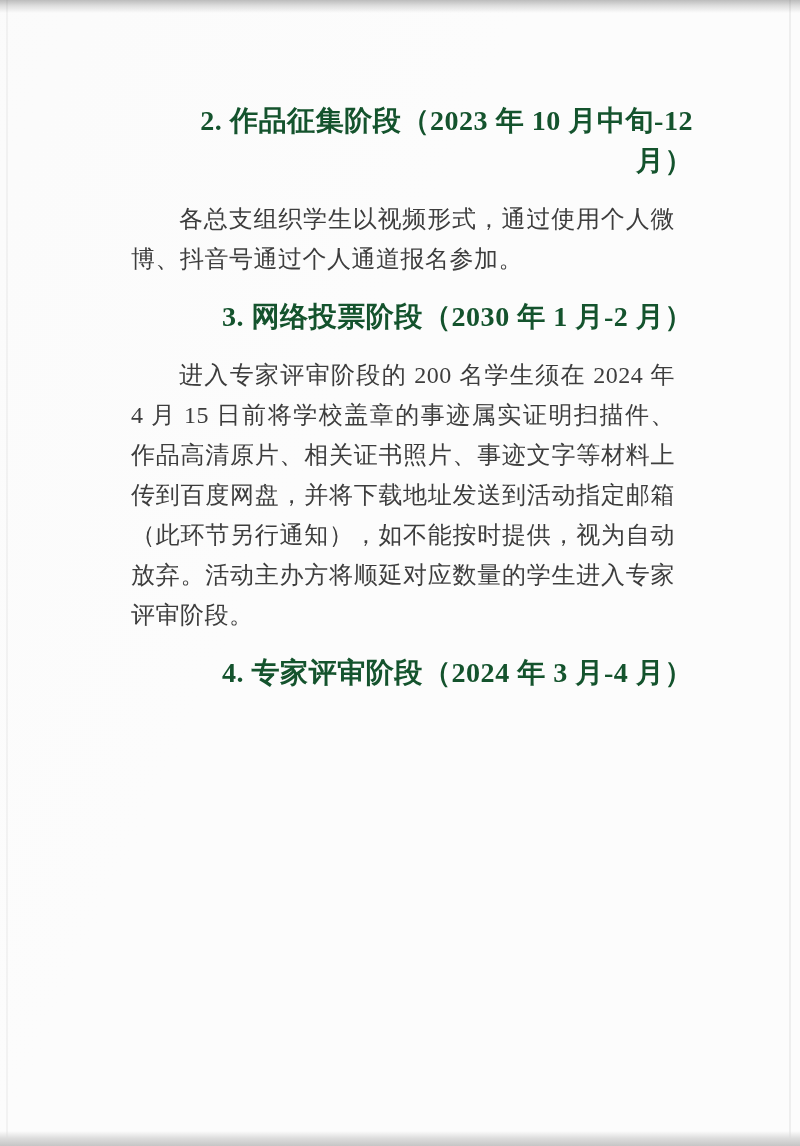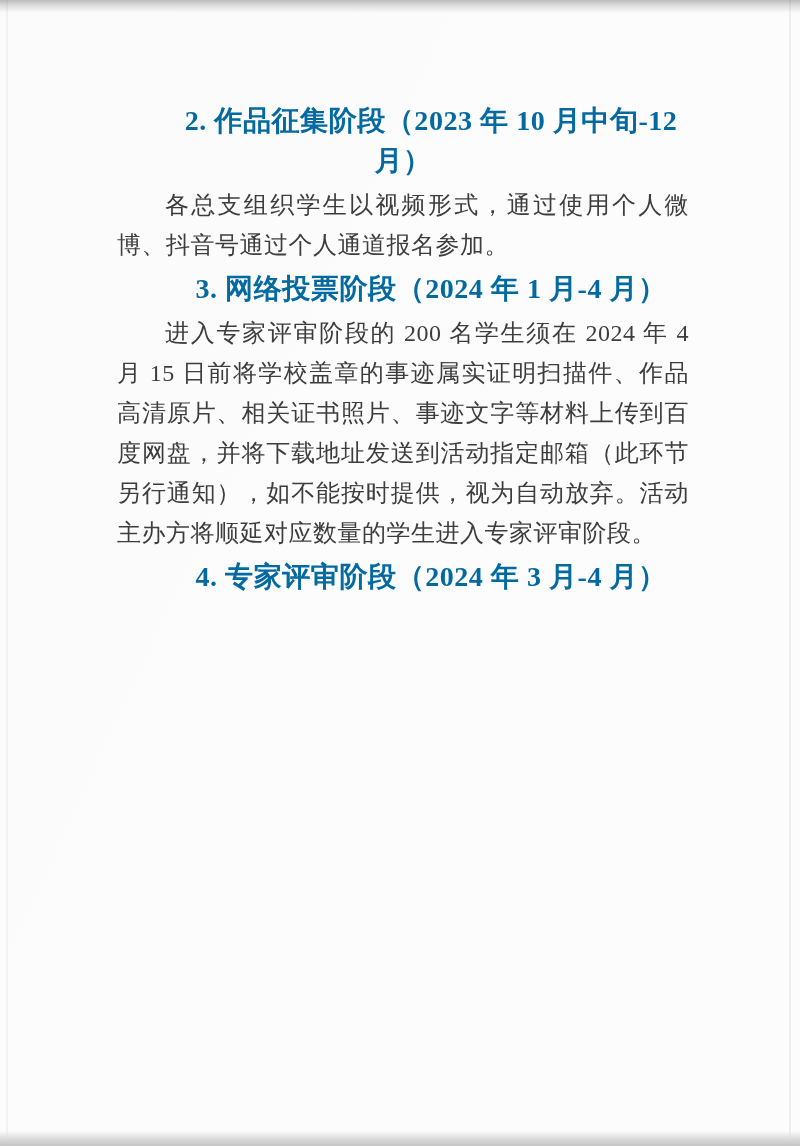--- a/index.html
+++ b/index.html
@@ -60,44 +60,44 @@
     z-index: 2;
     font-size: 24px;
     line-height: 40px;
     color: #3d3d3d;
     text-align: justify;
     letter-spacing: 0.5px;
   }
   .sec-heading {
     margin: 0;
     font-weight: bold;
-    color: #0369a1;
+    color: #14532d;
     text-indent: 2em;
-    text-align: center;
+    text-align: right;
   }
   .body-para {
-    margin: 4px;
+    margin: 18px;
     text-indent: 2em;
   }
 </style>
 </head>
 <body>
 
 <div class="photo">
   <div class="shadow-top"></div>
   <div class="edge-left"></div>
   <div class="edge-right"></div>
   <div class="paper-tint"></div>
 
   <div class="content">
 
     <h3 class="sec-heading">2. 作品征集阶段（2023 年 10 月中旬-12 月）</h3>
     <p class="body-para">各总支组织学生以视频形式，通过使用个人微博、抖音号通过个人通道报名参加。</p>
 
-    <h3 class="sec-heading">3. 网络投票阶段（2024 年 1 月-4 月）</h3>
+    <h3 class="sec-heading">3. 网络投票阶段（2030 年 1 月-2 月）</h3>
     <p class="body-para">进入专家评审阶段的 200 名学生须在 2024 年 4 月 15 日前将学校盖章的事迹属实证明扫描件、作品高清原片、相关证书照片、事迹文字等材料上传到百度网盘，并将下载地址发送到活动指定邮箱（此环节另行通知），如不能按时提供，视为自动放弃。活动主办方将顺延对应数量的学生进入专家评审阶段。</p>
 
     <h3 class="sec-heading">4. 专家评审阶段（2024 年 3 月-4 月）</h3>
 
   </div>
 
   <div class="shadow-bottom"></div>
 </div>
 
 </body></html>

